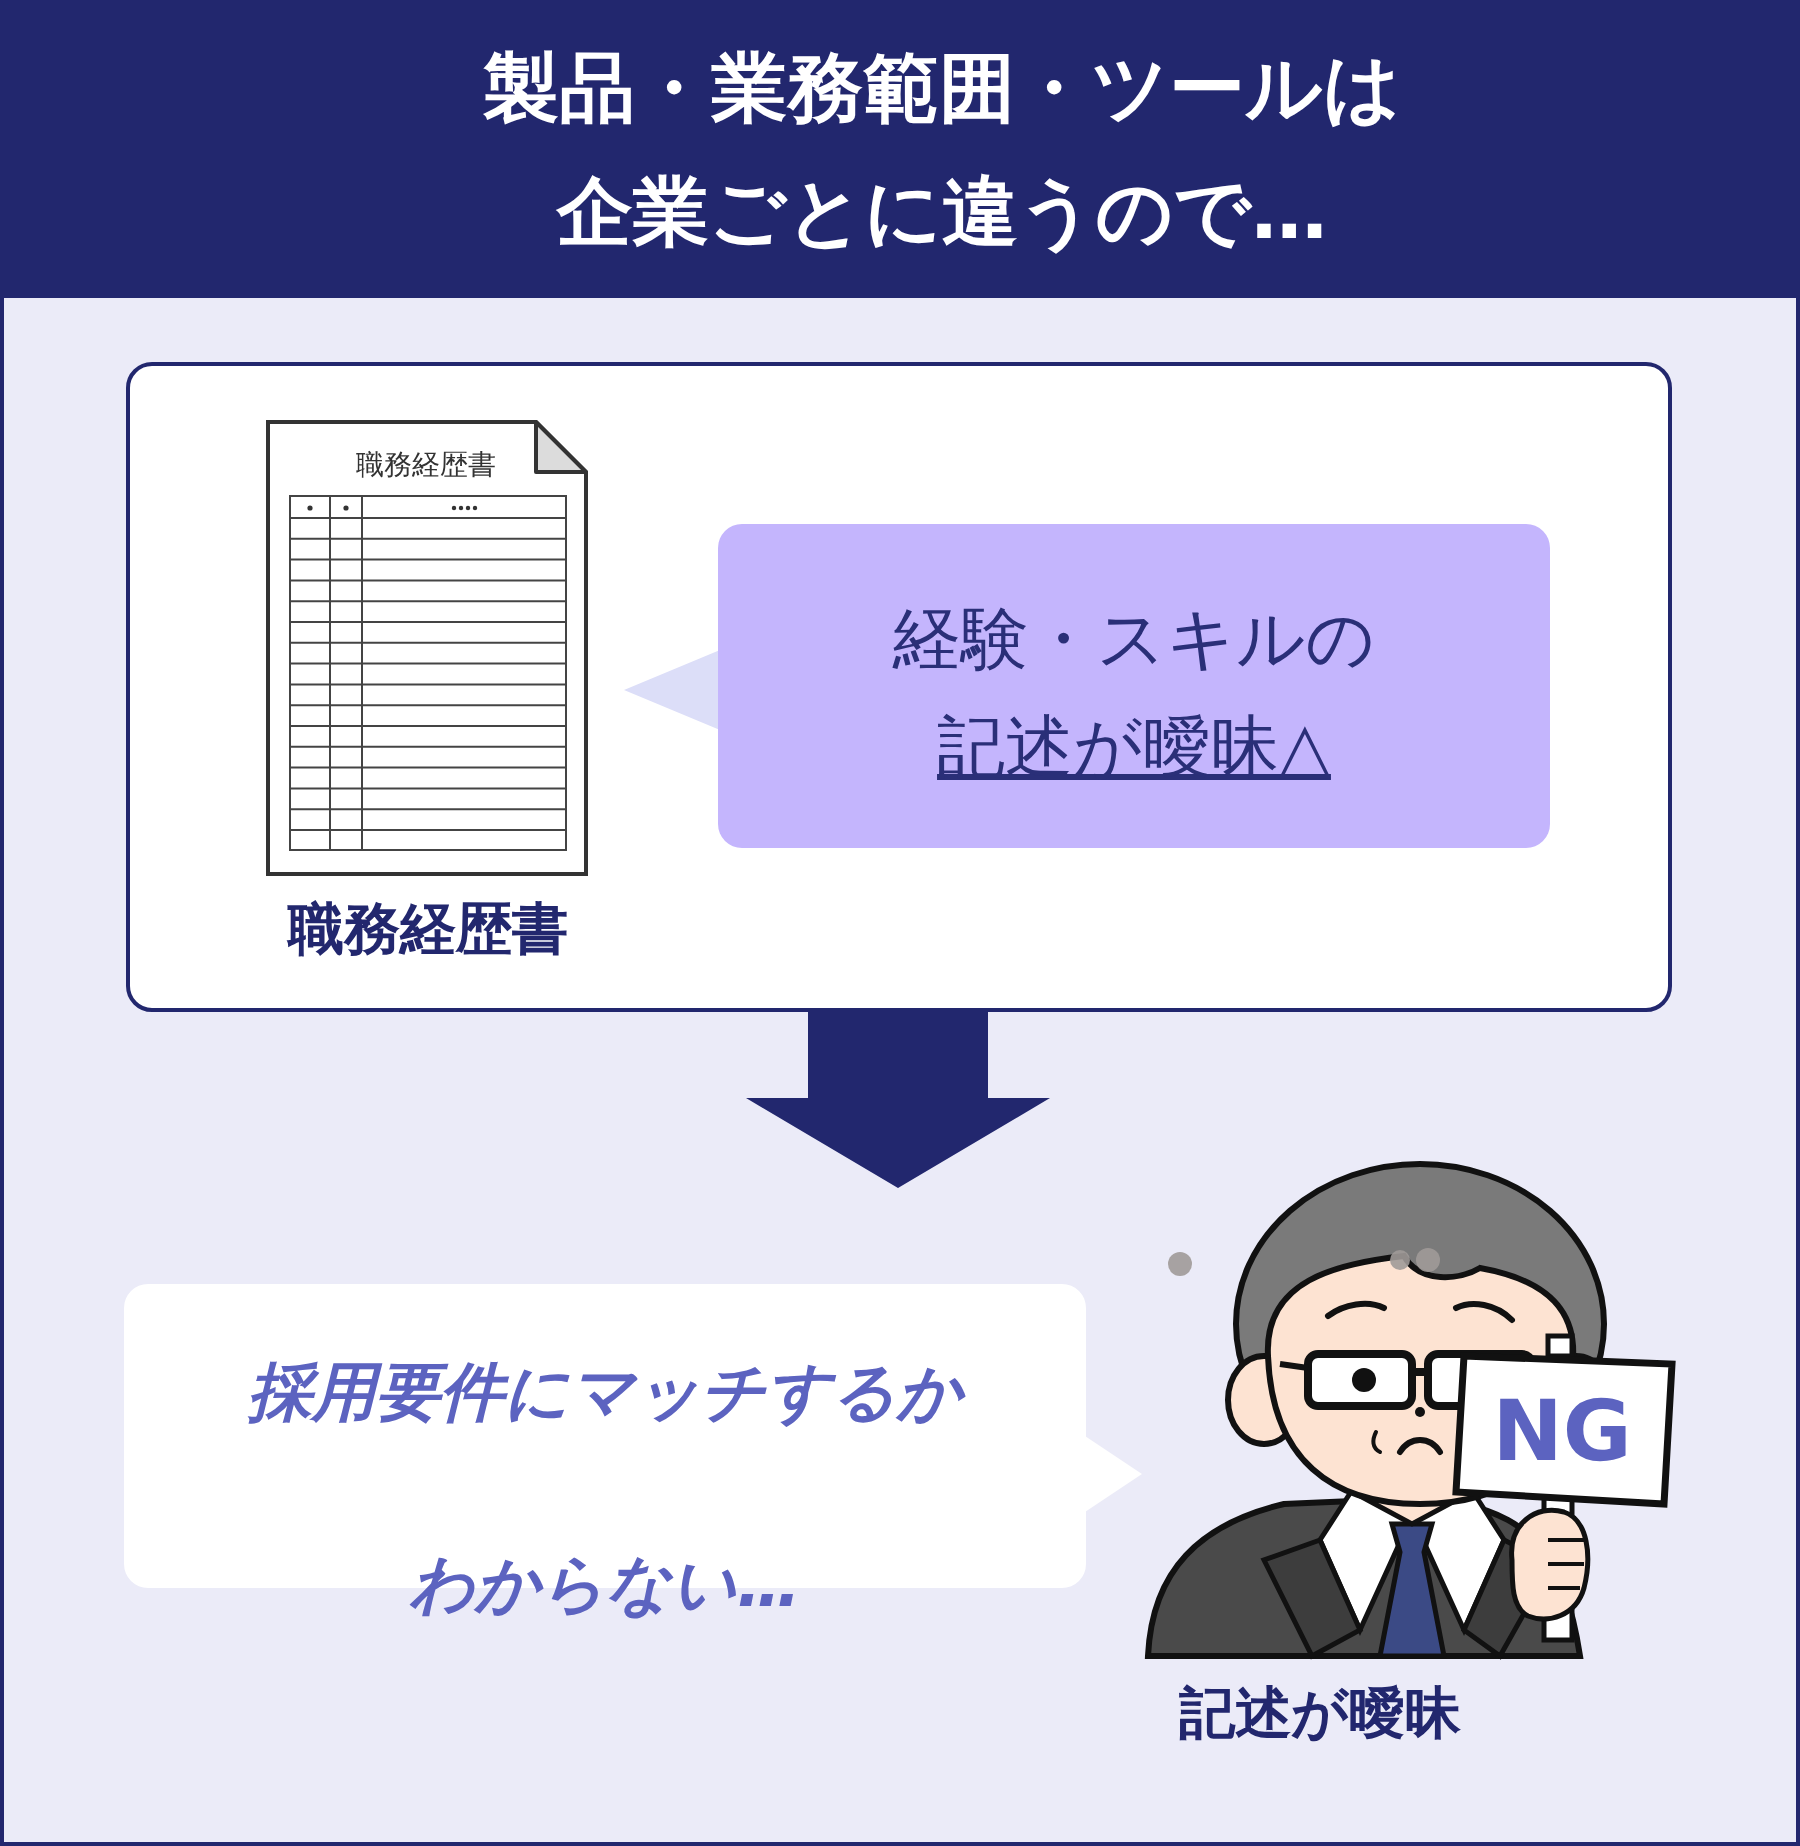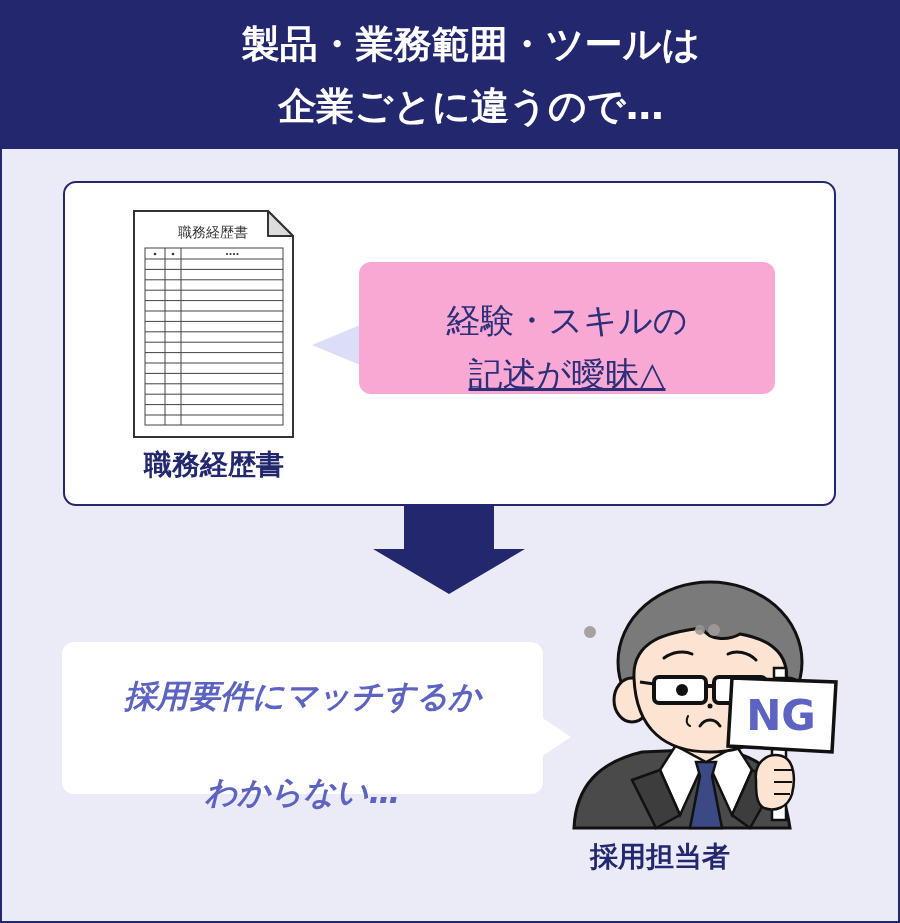--- a/index.html
+++ b/index.html
@@ -13,22 +13,22 @@
   .header .l1 { top: 22px; }
   .header .l2 { top: 84px; }
 
   .card-top { position: absolute; left: 63px; top: 181px; width: 769px; height: 321px;
               background: #ffffff; border: 2px solid #22276e; border-radius: 13px; }
 
   .doc { position: absolute; left: 133px; top: 210px; width: 161px; height: 228px; }
   .doc-label { position: absolute; left: 128px; top: 446px; width: 172px; text-align: center;
                font-size: 28px; font-weight: bold; color: #22276e; }
 
-  .bubble-top { position: absolute; left: 359px; top: 262px; width: 416px; height: 132px;
-                background: #f9a8d4; border-radius: 12px; }
+  .bubble-top { position: absolute; left: 359px; top: 262px; width: 416px; height: 162px;
+                background: #c4b5fd; border-radius: 12px; }
   .bubble-top-tail { position: absolute; left: 312px; top: 325px; width: 0; height: 0;
                      border-top: 20px solid transparent; border-bottom: 20px solid transparent;
                      border-right: 48px solid #dcdef8; }
   .bubble-top .txt { position: absolute; left: 0; width: 416px; text-align: center;
                      color: #2a2f78; font-size: 34px; line-height: 40px; }
   .bubble-top .t1 { top: 38px; }
   .bubble-top .t2 { top: 92px; text-decoration: underline; }
 
   .arrow { position: absolute; left: 372px; top: 505px; width: 154px; height: 90px; }
 
@@ -155,13 +155,13 @@
 
   <rect x="212" y="168" width="14" height="72" fill="#ffffff" stroke="#111" stroke-width="2.5"></rect>
   <rect x="214" y="88" width="12" height="10" fill="#ffffff" stroke="#111" stroke-width="2.5"></rect>
 
   <path d="M196 200 C194 182 208 172 222 176 C234 180 236 198 232 214 C228 228 214 232 204 228 C196 224 196 212 196 200 Z" fill="#fde3d2" stroke="#111" stroke-width="2.5"></path>
   <path d="M214 190 L232 190 M214 202 L232 202 M214 214 L230 214" stroke="#111" stroke-width="2"></path>
 
   <path d="M172 98 L276 102 L272 172 L168 166 Z" fill="#ffffff" stroke="#111" stroke-width="3.5"></path>
   <text x="221" y="150" text-anchor="middle" font-size="42" fill="#5c63c0" class="sign-text">NG</text>
 </svg>
-<div class="person-label">採用担当者</div>
+<div class="person-label">記述が曖昧</div>
 
 </body></html>

